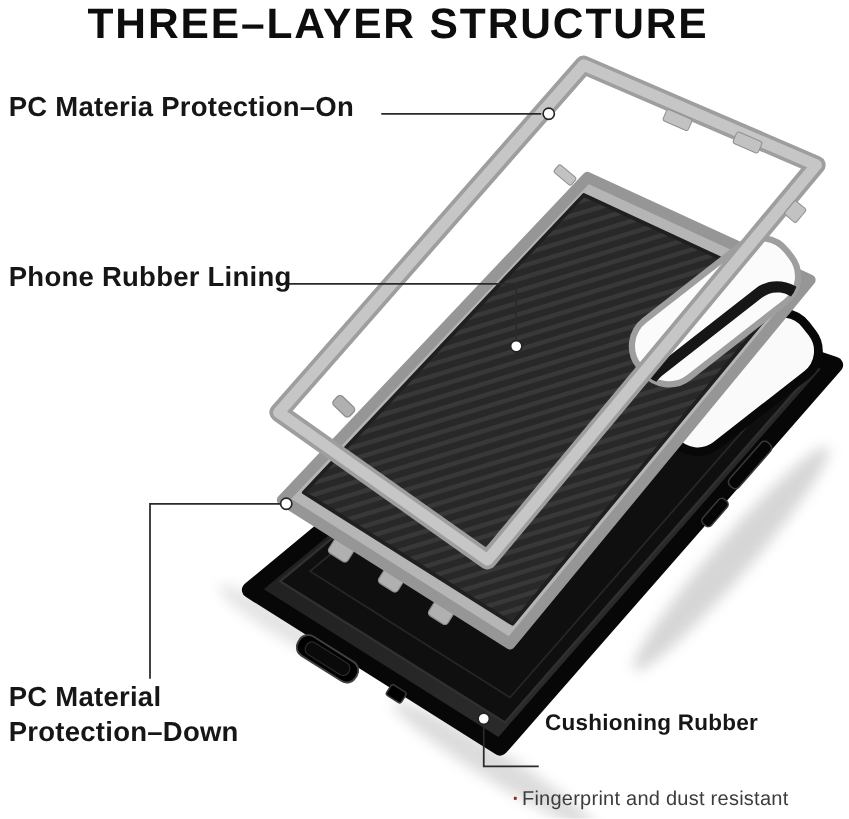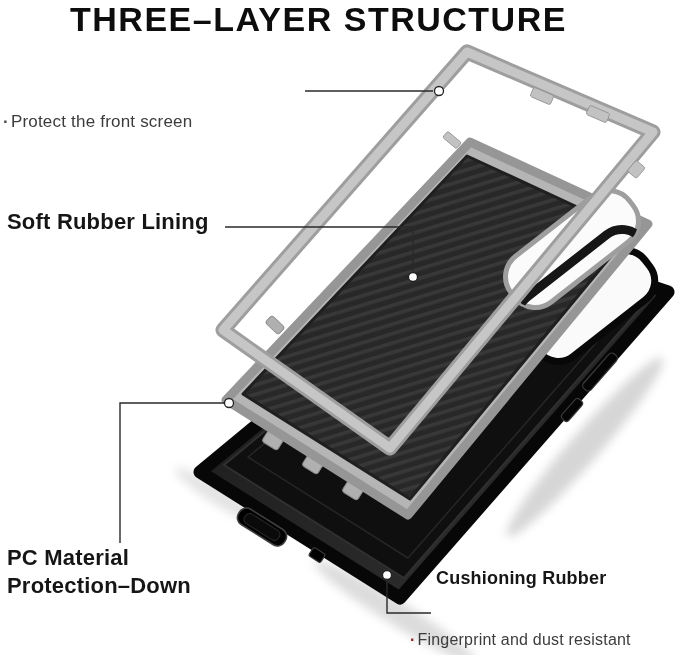--- a/index.html
+++ b/index.html
@@ -142,23 +142,23 @@
     <g stroke="#222222" stroke-width="1.3" fill="#ffffff">
       <circle cx="439" cy="91" r="4.5"></circle>
       <circle cx="413" cy="277" r="4.5"></circle>
       <circle cx="229" cy="403" r="4.5"></circle>
       <circle cx="387" cy="575" r="4.5"></circle>
     </g>
   </svg>
 
   <div class="page-title">THREE–LAYER STRUCTURE</div>
 
-  <div class="callout-desc d-pc-on"><span class="bullet" style="color: rgb(74, 74, 74);">·</span><span>Protect the front screen</span></div>
+  <div class="callout-title t-pc-on">PC Materia Protection–On</div>
 
-  <div class="callout-title t-rubber">Soft Rubber Lining</div>
+  <div class="callout-title t-rubber">Phone Rubber Lining</div>
 
   <div class="callout-title t-down-1">PC Material</div>
   <div class="callout-title t-down-2">Protection–Down</div>
 
   <div class="callout-title t-cushion">Cushioning Rubber</div>
   <div class="callout-desc d-cushion"><span class="bullet" style="color: rgb(142, 36, 36);">·</span><span>Fingerprint and dust resistant</span></div>
 
 </div>
 
 </body></html>

